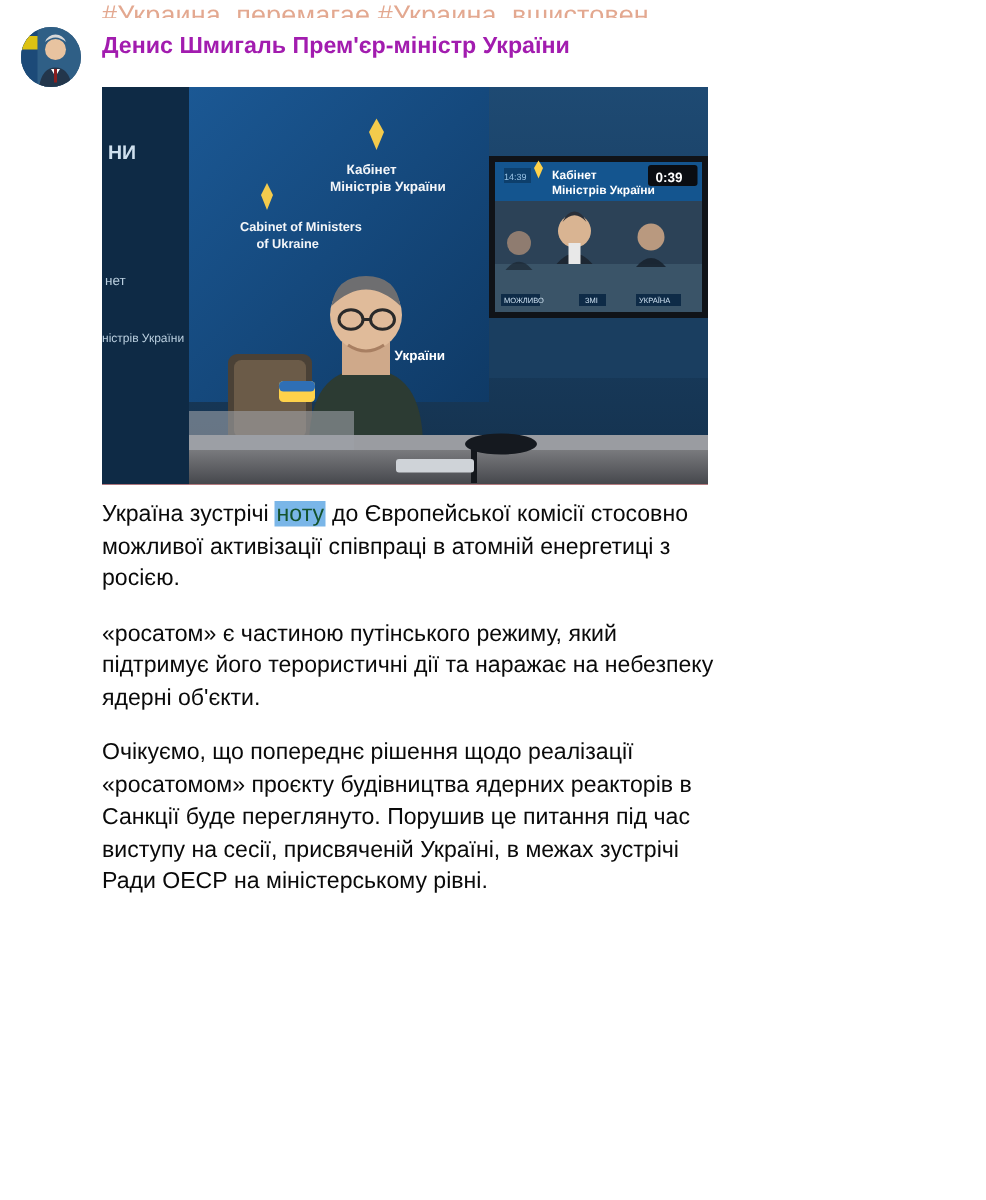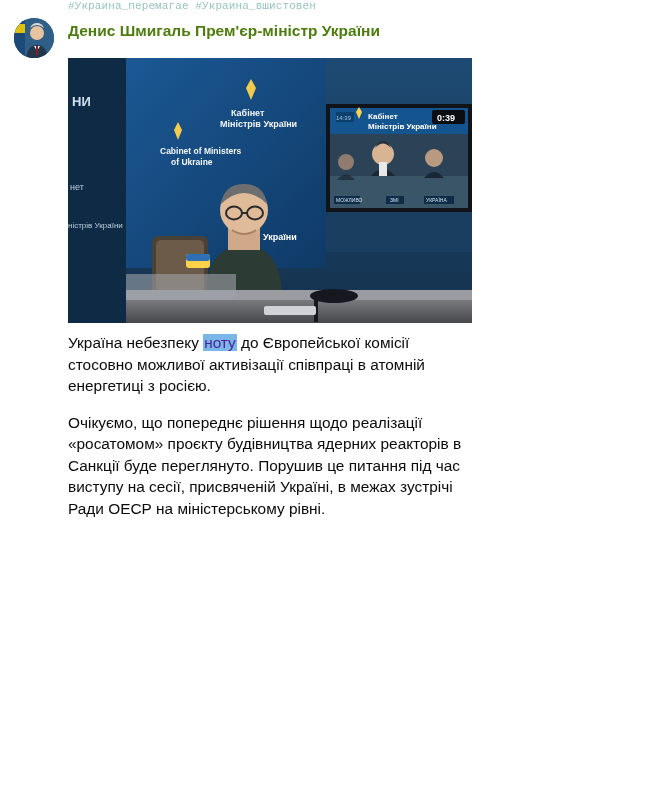--- a/index.html
+++ b/index.html
@@ -19,27 +19,26 @@
     width: 657px;
     height: 800px;
     background: #ffffff;
   }
   .top-faded {
     position: absolute;
     top: 0;
     left: 68px;
     width: 420px;
     height: 12px;
-    font-size: 11px;
-    color: #0f766e;
+    font-size: 18px;
+    color: #c2410c;
     opacity: 0.45;
     overflow: hidden;
     white-space: nowrap;
     letter-spacing: 0.1px;
-    font-family: Liberation Mono, monospace;
   }
   .post {
     position: absolute;
     top: 14px;
     left: 0;
     width: 657px;
   }
   .post-head {
     position: relative;
     height: 46px;
@@ -55,21 +54,21 @@
     overflow: hidden;
     background: #3b5d7a;
   }
   .avatar svg { display: block; }
   .author {
     position: absolute;
     left: 68px;
     top: 8px;
     font-size: 15.5px;
     font-weight: bold;
-    color: #4d7c0f;
+    color: #a21caf;
     white-space: nowrap;
   }
   .media {
     position: absolute;
     left: 68px;
     top: 44px;
     width: 404px;
     height: 265px;
     overflow: hidden;
     background: #b91c1c;
@@ -82,21 +81,21 @@
     width: 410px;
     font-size: 15.4px;
     line-height: 21.5px;
     color: #0a0a0a;
   }
   .body-text p {
     margin: 0 0 15px 0;
   }
   .hl {
     background: #7ab6e8;
-    color: #4c1d95;
+    color: #14532d;
     padding: 0 1px;
   }
 </style>
 </head>
 <body>
 
 <div class="page">
 
   <div class="top-faded">#Украина_перемагае #Украина_вшистовен</div>
 
@@ -217,19 +216,20 @@
           <rect x="246" y="234" width="4" height="30" fill="#14171c"></rect>
           <ellipse cx="266" cy="238" rx="24" ry="7" fill="#15191f"></ellipse>
           <rect x="196" y="248" width="52" height="9" rx="2" fill="#cfd3d8"></rect>
         </g>
         <rect x="58" y="216" width="110" height="26" fill="#9ea2a8" opacity="0.6"></rect>
       </svg>
     </div>
 
     <div class="body-text">
       <p>
-        <span>Україна небезпеку </span><span class="hl">ноту</span><span> до Європейської комісії стосовно можливої активізації співпраці в атомній енергетиці з росією.</span>
+        <span>Україна зустрічі </span><span class="hl">ноту</span><span> до Європейської комісії стосовно можливої активізації співпраці в атомній енергетиці з росією.</span>
       </p>
+      <p>«росатом» є частиною путінського режиму, який підтримує його терористичні дії та наражає на небезпеку ядерні об'єкти.</p>
       <p>Очікуємо, що попереднє рішення щодо реалізації «росатомом» проєкту будівництва ядерних реакторів в Санкції буде переглянуто. Порушив це питання під час виступу на сесії, присвяченій Україні, в межах зустрічі Ради ОЕСР на міністерському рівні.</p>
     </div>
 
   </div>
 </div>
 
 </body></html>

